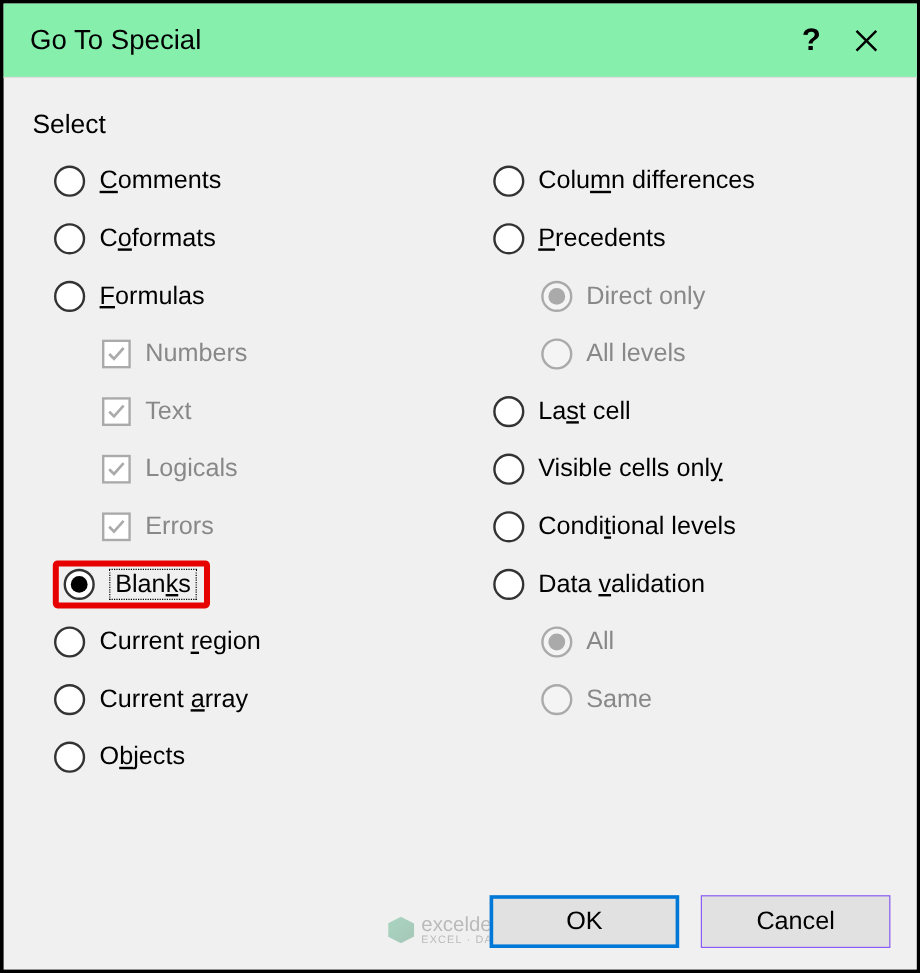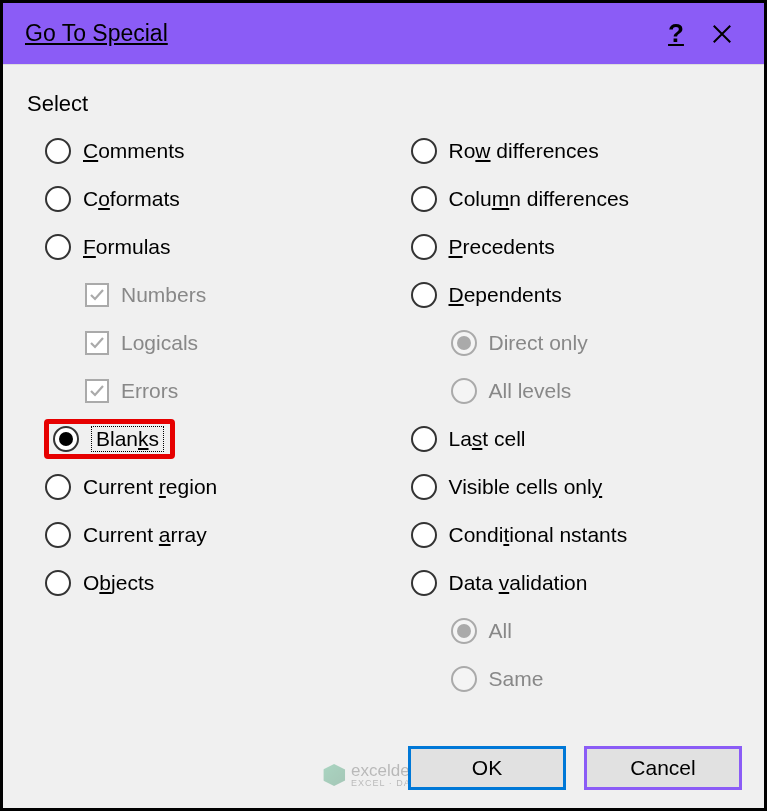--- a/index.html
+++ b/index.html
@@ -14,27 +14,26 @@
     overflow: hidden;
   }
   .dialog {
     width: 767px;
     height: 811px;
     background: #f0f0f0;
     border: 3px solid #000;
     position: relative;
   }
   .titlebar {
-    background: #8b5cf6;
+    background: #86efac;
     height: 62px;
     display: flex;
     align-items: center;
     padding: 0 18px 0 22px;
     border-bottom: 1px solid #ddd;
-    text-decoration: underline;
   }
   .titlebar .title {
     flex: 1;
     font-size: 23px;
     color: #000;
   }
   .titlebar .help {
     width: 44px;
     text-align: center;
     font-size: 26px;
@@ -146,21 +145,21 @@
     bottom: 18px;
     right: 22px;
     display: flex;
     gap: 18px;
     border-radius: 14px;
   }
   .btn {
     width: 158px;
     height: 44px;
     background: #e1e1e1;
-    border: 3px solid #8b5cf6;
+    border: 1px solid #8b5cf6;
     display: flex;
     align-items: center;
     justify-content: center;
     font-size: 21px;
     cursor: pointer;
   }
   .btn.primary {
     border: 3px solid #0078d7;
   }
   .watermark {
@@ -230,20 +229,28 @@
               </svg>
             </div>
           <span class="lbl">Numbers</span>
         </div>
         <div class="sub">
           <div class="chk">
               <svg viewBox="0 0 16 16">
                 <path d="M2 8 L6 12 L14 3" stroke="#aaa" stroke-width="2.2" fill="none"></path>
               </svg>
             </div>
+          <span class="lbl">Text</span>
+        </div>
+        <div class="sub">
+          <div class="chk">
+              <svg viewBox="0 0 16 16">
+                <path d="M2 8 L6 12 L14 3" stroke="#aaa" stroke-width="2.2" fill="none"></path>
+              </svg>
+            </div>
           <span class="lbl">Logicals</span>
         </div>
         <div class="sub">
           <div class="chk">
               <svg viewBox="0 0 16 16">
                 <path d="M2 8 L6 12 L14 3" stroke="#aaa" stroke-width="2.2" fill="none"></path>
               </svg>
             </div>
           <span class="lbl">Errors</span>
         </div>
@@ -267,39 +274,31 @@
 
         <div class="opt">
           <div class="radio"></div>
           <span class="lbl"><span>O</span><span class="u">b</span><span>jects</span></span>
         </div>
 
       </div>
 
       <div class="col">
 
-        <div class="opt">
-          <div class="radio"></div>
-          <span class="lbl"><span>Ro</span><span class="u">w</span><span> differences</span></span>
-        </div>
 
         <div class="opt">
           <div class="radio"></div>
           <span class="lbl"><span>Colu</span><span class="u">m</span><span>n differences</span></span>
         </div>
 
         <div class="opt">
           <div class="radio"></div>
           <span class="lbl"><span></span><span class="u">P</span><span>recedents</span></span>
         </div>
 
-        <div class="opt">
-          <div class="radio"></div>
-          <span class="lbl"><span></span><span class="u">D</span><span>ependents</span></span>
-        </div>
 
         <div class="opt indent2">
           <div class="radio disabled checked"></div>
           <span class="lbl disabled">Direct only</span>
         </div>
 
         <div class="opt indent2">
           <div class="radio disabled"></div>
           <span class="lbl disabled">All levels</span>
         </div>
@@ -309,21 +308,21 @@
           <span class="lbl"><span>La</span><span class="u">s</span><span>t cell</span></span>
         </div>
 
         <div class="opt">
           <div class="radio"></div>
           <span class="lbl"><span>Visible cells onl</span><span class="u">y</span><span></span></span>
         </div>
 
         <div class="opt">
           <div class="radio"></div>
-          <span class="lbl"><span>Condi</span><span class="u">t</span><span>ional nstants</span></span>
+          <span class="lbl"><span>Condi</span><span class="u">t</span><span>ional levels</span></span>
         </div>
 
         <div class="opt">
           <div class="radio"></div>
           <span class="lbl"><span>Data </span><span class="u">v</span><span>alidation</span></span>
         </div>
 
         <div class="opt indent2">
           <div class="radio disabled checked"></div>
           <span class="lbl disabled">All</span>

